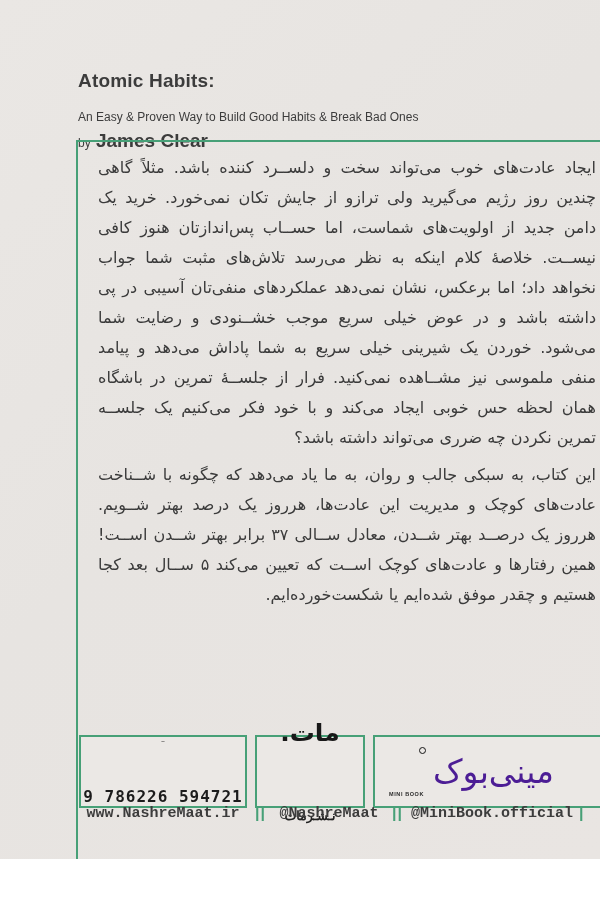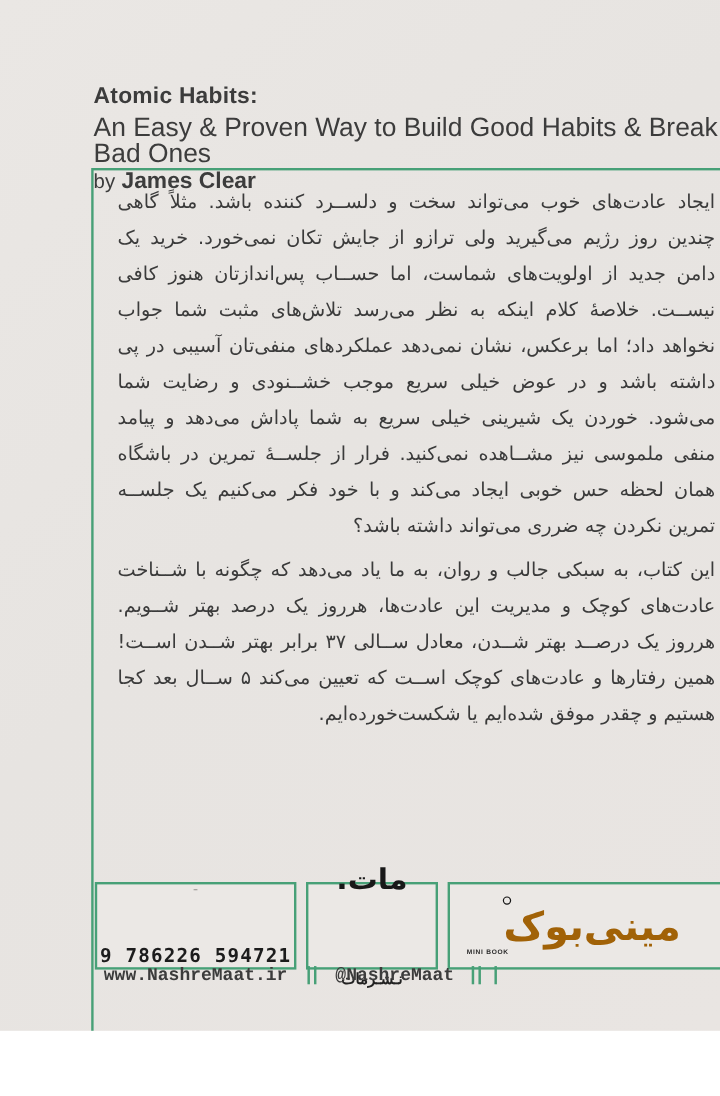--- a/index.html
+++ b/index.html
@@ -8,23 +8,23 @@
 
   .page {
     position:relative; width:600px; height:859px;
     background:linear-gradient(135deg,#eae7e4 0%, #e7e4e1 45%, #e9e5e2 100%);
     overflow:hidden; color:#3a3a3a;
   }
 
   
   .eng-header { position:absolute; left:78px; top:70px; line-height:22px; color:#3c3c3c; }
   .eng-title   { font-size:19px; font-weight:bold; letter-spacing:.2px; }
-  .eng-subtitle{ font-size:22px; margin-top:3px; }
+  .eng-subtitle{ font-size:12px; margin-top:14px; }
   .eng-byline  { font-size:19px; margin-top:2px; }
-  .eng-byline .by { font-weight:normal; font-size:17px; }
+  .eng-byline .by { font-weight:normal; font-size:12px; }
   .eng-byline .author { font-weight:bold;margin-top:45px; }
 
   
   .frame {
     position:absolute; left:76px; top:140px;
     width:536px; height:790px;               
     border:2px solid #47a077;
   }
 
   
@@ -60,21 +60,21 @@
     letter-spacing:1px; transform:scaleY(.95);
   }
   .maat-sub {
     font-family:Liberation Sans, sans-serif; direction:rtl;
     font-size:12.5px; font-weight:bold; color:#222; margin-top:18px;
   }
 
   .box-minibook { flex:1; position:relative; }
   .minibook-logo {
     font-family:"DejaVu Sans", sans-serif; direction:rtl;
-    font-size:33px; font-weight:bold; color:#a16207; line-height:40px;
+    font-size:33px; font-weight:normal; color:#4c1d95; line-height:40px;
   }
   .minibook-ring {
     position:absolute; left:44px; top:10px; width:7px; height:7px;
     border:1.6px solid #161616; border-radius:50%;
   }
   .minibook-latin {
     position:absolute; left:14px; bottom:9px;
     font-size:5.5px; font-weight:bold; letter-spacing:.6px; color:#2a2a2a;
   }
 
@@ -158,17 +158,18 @@
         <span class="minibook-ring"></span>
         <div class="minibook-latin">MINI BOOK</div>
       </div>
     </div>
 
     <div class="social-row">
       <span class="social-cell w1">www.NashreMaat.ir</span>
       <span class="sep">||</span>
       <span class="social-cell w2">@NashreMaat</span>
       <span class="sep">||</span>
+      <span class="social-cell w3">@MiniBook.official</span>
       <span class="sep">|</span>
     </div>
 
   </div>
 </div>
 
 </body></html>

